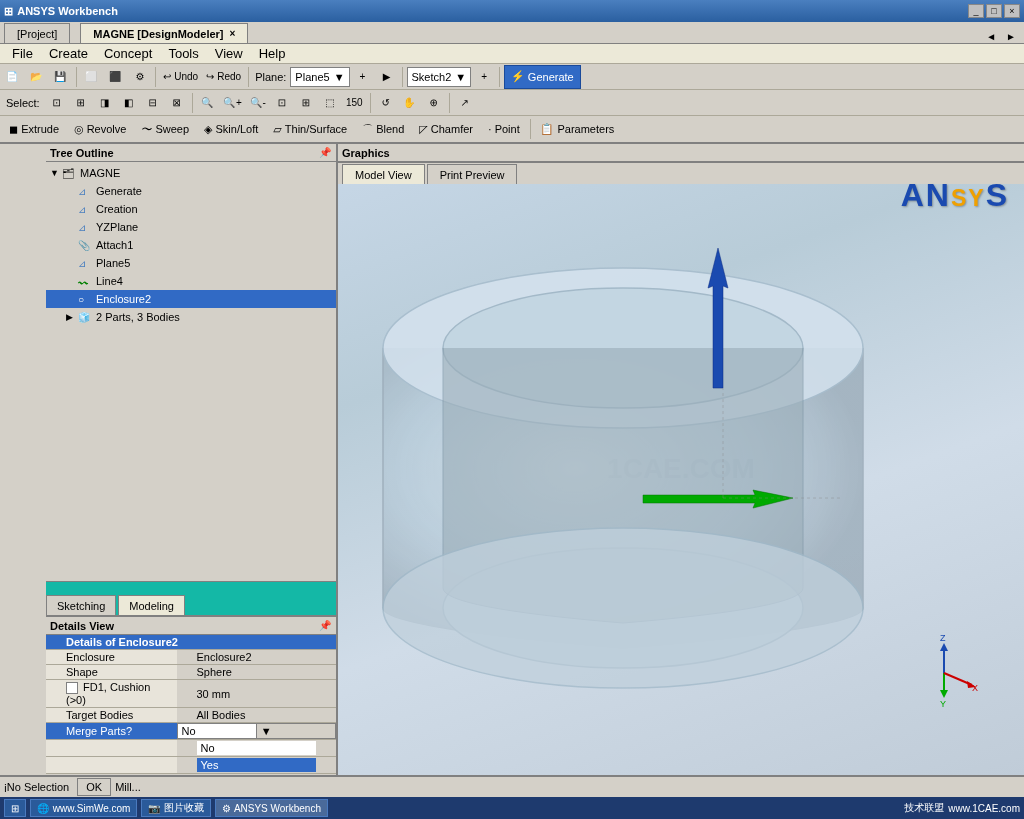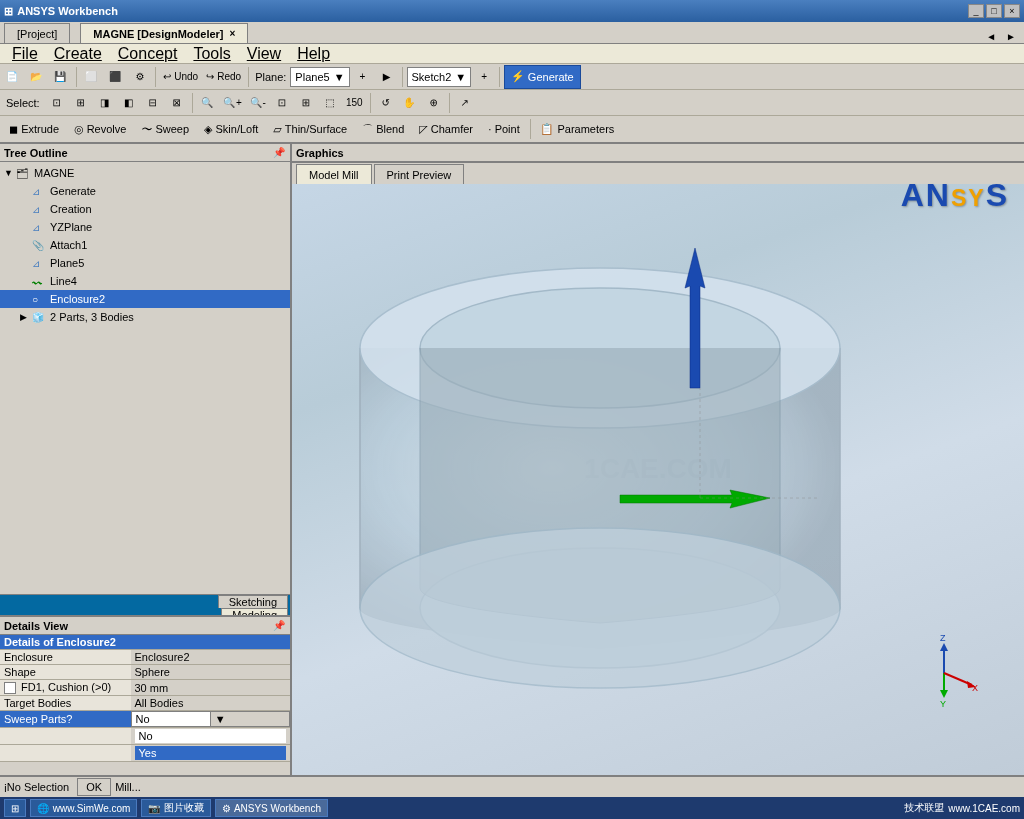--- a/index.html
+++ b/index.html
@@ -39,21 +39,21 @@
     .tab-close { margin-left: 6px; font-size: 10px; cursor: pointer; }
     .tab-nav { margin-left: auto; display: flex; align-items: center; gap: 2px; padding-right: 4px; }
     .tab-nav-btn { font-size: 10px; cursor: pointer; padding: 1px 4px; }
 
     
     #menubar {
       height: 20px; background: #ece9d8;
       display: flex; align-items: center; padding-left: 4px;
       border-bottom: 1px solid #aca899;
     }
-    .menu-item { padding: 2px 8px; font-size: 16px; cursor: pointer; color: #000; text-decoration: underline; }
+    .menu-item { padding: 2px 8px; font-size: 13px; cursor: pointer; color: #000; }
 
     
     #toolbar1 {
       height: 26px; background: #d4d0c8;
       display: flex; align-items: center; padding: 0 2px;
       border-bottom: 1px solid #aca899; gap: 2px;
     }
     .tb-btn {
       height: 22px; min-width: 22px; padding: 0 2px;
       background: #d4d0c8; border: 1px solid transparent;
@@ -85,20 +85,21 @@
       background: #d4d0c8; border: 1px solid transparent;
       display: flex; align-items: center; gap: 3px;
       cursor: pointer; font-size: 11px; white-space: nowrap;
     }
     .feat-btn-active { background: #316ac5; color: white; border: 1px solid #1a4a9a; }
 
     
     #main-content {
       display: flex;
       height: calc(819px - 22px - 22px - 20px - 26px - 26px - 28px - 22px - 22px);
+      margin-left: 46px;
     }
 
     
     #left-panel {
       width: 292px; min-width: 292px;
       background: #d4d0c8;
       border-right: 2px solid #808080;
       display: flex; flex-direction: column;
     }
 
@@ -118,39 +119,39 @@
     .tree-item {
       height: 18px; display: flex; align-items: center;
       padding-left: 8px; font-size: 11px; cursor: pointer;
     }
     .tree-item.selected { background: #316ac5; color: white; }
     .tree-expander { width: 12px; font-size: 9px; }
     .tree-icon { width: 16px; margin-right: 2px; font-size: 10px; }
 
     
     #sketch-tabs {
-      height: 21px; display: flex; align-items: flex-end;
-      background: #0369a1; border-top: 1px solid #808080; flex-direction: column;
+      height: 34px; display: flex; align-items: flex-end;
+      background: #14b8a6; border-top: 1px solid #808080;
     }
     .sketch-tab {
       height: 20px; padding: 0 10px;
       border: 1px solid #808080; border-bottom: none;
       background: #d4d0c8; font-size: 11px;
       cursor: pointer; display: flex; align-items: center;
       margin-right: 2px;
     }
     .sketch-tab.active { background: #ece9d8; }
 
     
     #details-panel {
       min-height: 160px;
       border-top: 2px solid #808080;
     }
     .details-table { width: 100%; border-collapse: collapse; font-size: 11px; }
-    .details-table td { padding: 1px 4px; border-bottom: 1px solid #aca899; }
+    .details-table td { padding: 1px 20px; border-bottom: 1px solid #aca899; }
     .details-table td:first-child { width: 45%; background: #e8e4da; }
     .details-table tr.header-row td { background: #316ac5; color: white; font-weight: bold; }
     .merge-dropdown {
       display: flex; align-items: center; width: 100%;
       background: white; border: 1px solid #808080;
     }
     .merge-dropdown span { flex: 1; padding: 1px 4px; }
     .merge-dropdown .arrow { padding: 1px 4px; background: #d4d0c8; border-left: 1px solid #808080; }
     .dropdown-option { padding: 1px 4px; background: white; }
     .dropdown-option.selected { background: #316ac5; color: white; }
@@ -491,21 +492,21 @@
             <span style="display:inline-block;width:12px;height:12px;border:1px solid #808080;background:white;margin-right:2px;vertical-align:middle;"></span>
             <span>FD1, Cushion (&gt;0)</span>
           </td>
           <td>30 mm</td>
         </tr>
         <tr>
           <td>Target Bodies</td>
           <td>All Bodies</td>
         </tr>
         <tr>
-          <td style="background:#316ac5;color:white;">Sweep Parts?</td>
+          <td style="background:#316ac5;color:white;">Merge Parts?</td>
           <td style="padding:0;">
             <div class="merge-dropdown">
               <span>No</span>
               <span class="arrow">▼</span>
             </div>
           </td>
         </tr>
         <tr>
           <td></td>
           <td>
@@ -587,21 +588,21 @@
           <line x1="40" y1="40" x2="68" y2="52" stroke="#cc0000" stroke-width="2"></line>
           <polygon points="72,54 63,48 64,55" fill="#cc0000"></polygon>
           <text x="68" y="58" font-size="9" fill="#cc0000">X</text>
         </svg>
       </div>
 
     </div>
 
     <div id="bottom-tabs">
       <div class="bottom-tab active">
-        <span>Model Mill</span>
+        <span>Model View</span>
       </div>
       <div class="bottom-tab">
         <span>Print Preview</span>
       </div>
     </div>
 
   </div>
 
 </div>
 

